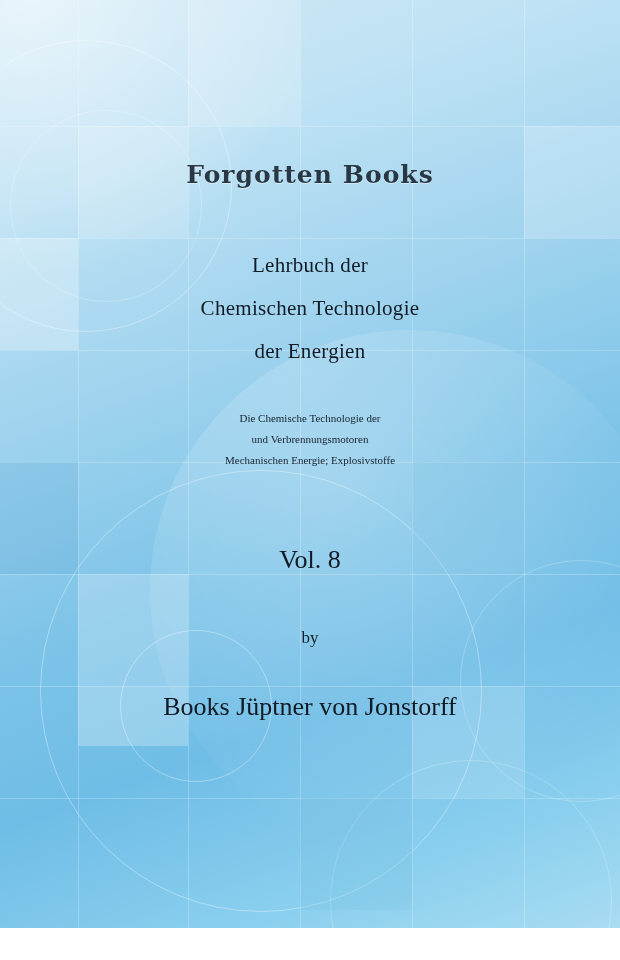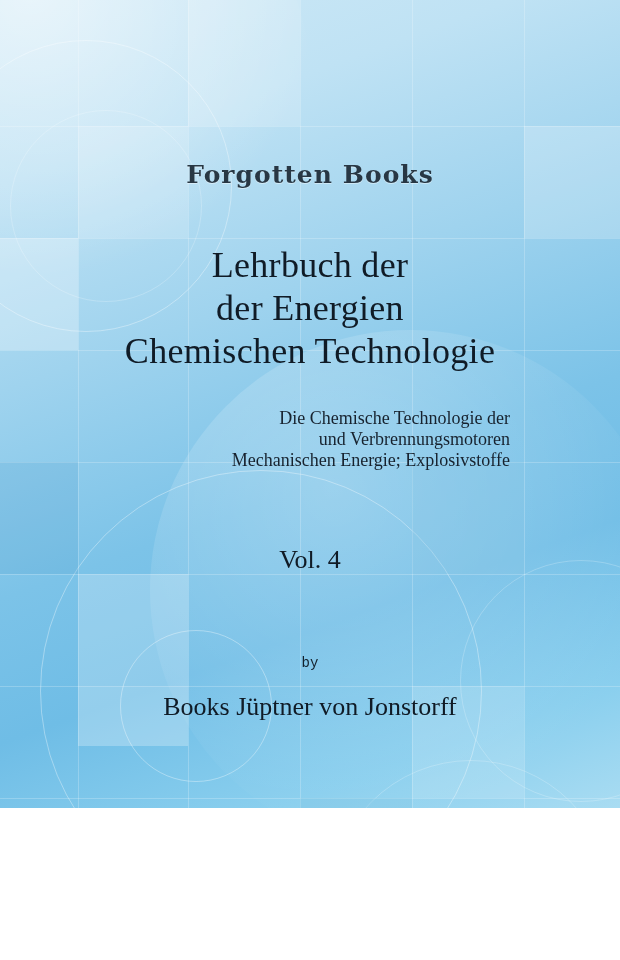--- a/index.html
+++ b/index.html
@@ -3,21 +3,21 @@
 <meta charset="utf-8">
 <style>
   html, body {
     margin: 0;
     padding: 0;
     background: #ffffff;
   }
   #cover {
     position: relative;
     width: 620px;
-    height: 808px;
+    height: 928px;
     overflow: hidden;
     background: linear-gradient(160deg, #cfe9f6 0%, #bfe2f4 18%, #9fd3ee 38%, #7cc3e8 58%, #6fbde6 72%, #8acfee 88%, #a9dcf2 100%);
     font-family: "Liberation Serif", serif;
   }
   
   .bg {
     position: absolute;
     inset: 0;
     pointer-events: none;
   }
@@ -70,53 +70,51 @@
     opacity: 0.92;
     text-shadow: 0 1px 0 rgba(255,255,255,0.45);
   }
   .brand .gap { display: inline-block; width: 10px; }
   .title {
     position: absolute;
     top: 244px;
     left: 54px;
     right: 54px;
     font-family: "Liberation Serif", serif;
-    font-size: 36px;
+    font-size: 21px;
     line-height: 43px;
     font-weight: normal;
     color: #101b26;
     letter-spacing: 0.3px;
   }
   .subtitle {
     position: absolute;
     top: 408px;
     left: 110px;
     right: 110px;
-    font-size: 18px;
+    font-size: 11px;
     line-height: 21px;
     color: #17222e;
-    text-align: right;
   }
   .volume {
     position: absolute;
     top: 545px;
     left: 0;
     right: 0;
     font-size: 26px;
     color: #101b26;
   }
   .byline {
     position: absolute;
-    top: 655px;
+    top: 628px;
     left: 0;
     right: 0;
-    font-size: 14px;
+    font-size: 17px;
     color: #13202c;
     font-style: normal;
-    font-family: Liberation Mono, monospace;
   }
   .author {
     position: absolute;
     top: 690px;
     left: 40px;
     right: 40px;
     font-size: 26px;
     line-height: 34px;
     color: #101b26;
   }
@@ -163,29 +161,29 @@
     <div class="sq" style="left:412px; top:686px; width:112px; height:112px; background:rgba(255,255,255,0.14);"></div>
   </div>
 
   <div class="content">
     <div class="brand">
       <span>Forgotten</span><span class="gap"></span><span>Books</span>
     </div>
 
     <div class="title">
       <div>Lehrbuch der</div>
+      <div>Chemischen Technologie</div>
       <div>der Energien</div>
-      <div>Chemischen Technologie</div>
     </div>
 
     <div class="subtitle">
       <div>Die Chemische Technologie der</div>
       <div>und Verbrennungsmotoren</div>
       <div>Mechanischen Energie; Explosivstoffe</div>
     </div>
 
-    <div class="volume">Vol. 4</div>
+    <div class="volume">Vol. 8</div>
 
     <div class="byline">by</div>
 
     <div class="author">Books Jüptner von Jonstorff</div>
   </div>
 </div>
 
 </body></html>

